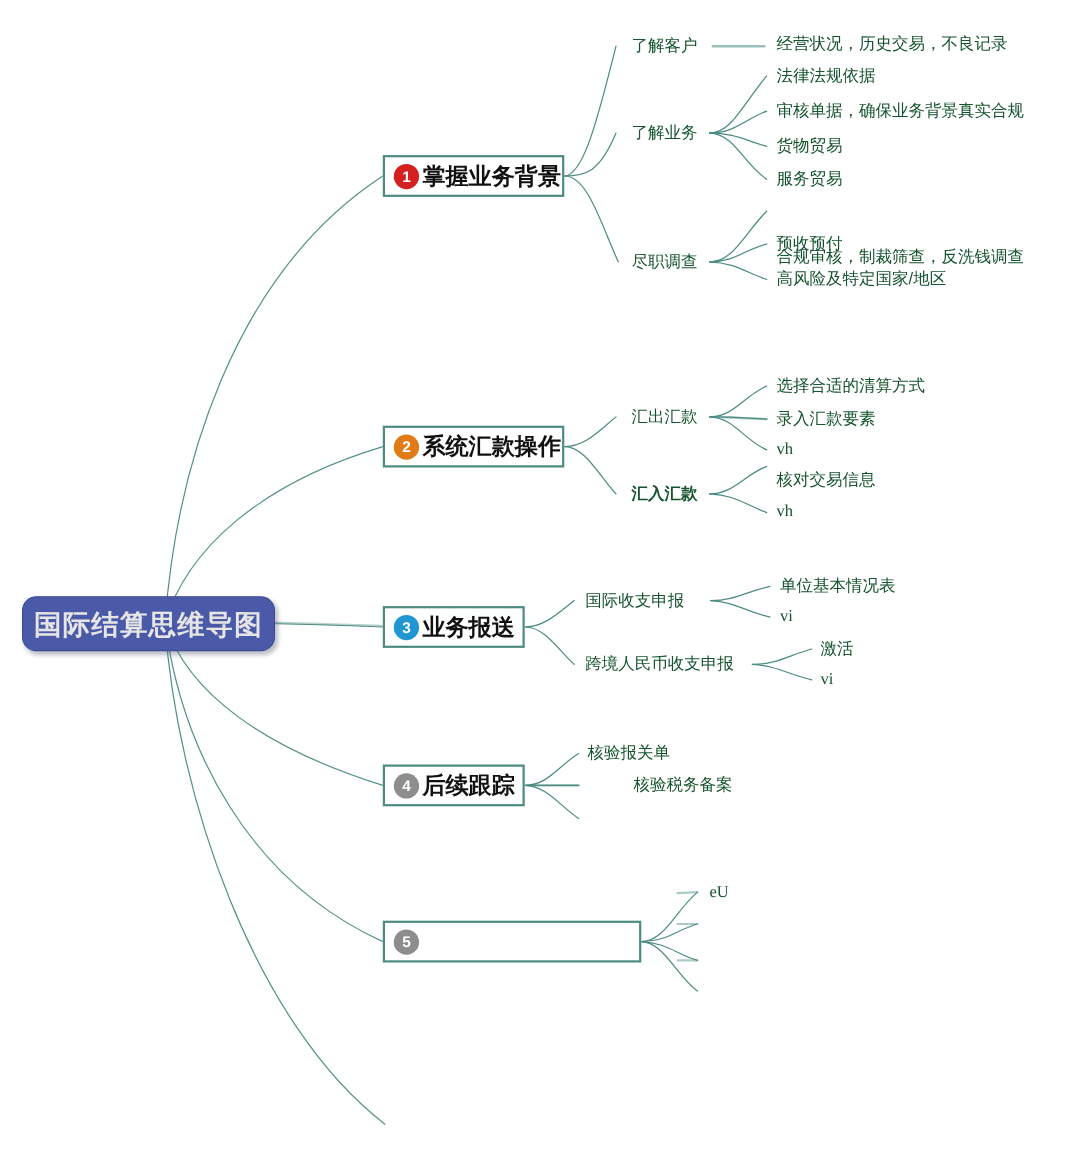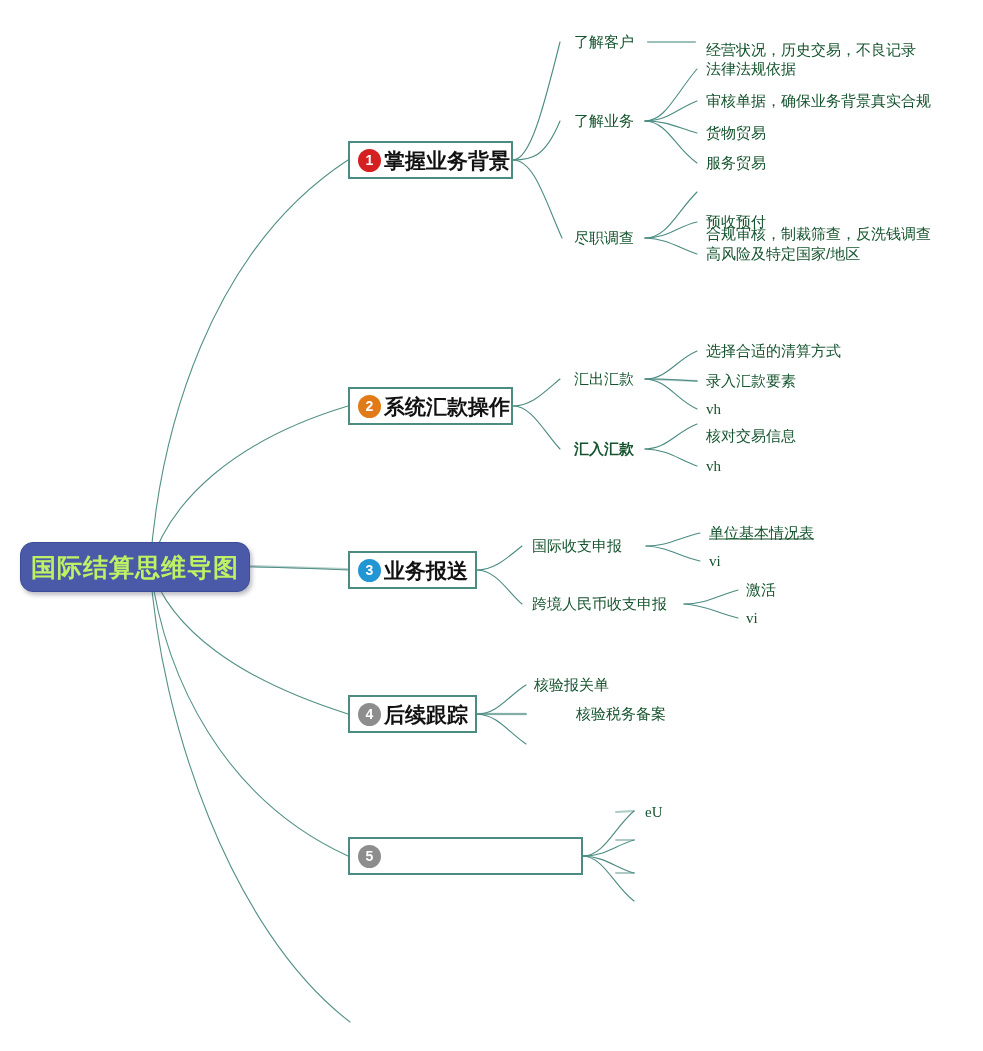--- a/index.html
+++ b/index.html
@@ -46,21 +46,21 @@
     border: 1px solid #3c4c96;
     border-radius: 13px;
     box-shadow: 2px 3px 4px rgba(90,90,110,0.40);
     display: flex;
     align-items: center;
     justify-content: center;
   }
   .root-node .root-label {
     font-size: 25px;
     font-weight: bold;
-    color: #bef264;
+    color: #e5e5e5;
     letter-spacing: 1px;
     white-space: nowrap;
   }
 
   
   .branch-node {
     position: absolute;
     background: #ffffff;
     border: 2px solid #4b8b82;
     display: flex;
@@ -215,21 +215,21 @@
 
     <div class="branch-node" style="left:348px; top:141px; width:165px;">
       <span class="badge" style="background:#d42020;">1</span>
       <span class="branch-label">掌握业务背景</span>
     </div>
 
     <div class="txt lvl2" style="left:574px; top:42px;">了解客户</div>
     <div class="txt lvl2" style="left:574px; top:121px;">了解业务</div>
     <div class="txt lvl2" style="left:574px; top:238px;">尽职调查</div>
 
-    <div class="txt lvl3" style="left:706px; top:50px;">经营状况，历史交易，不良记录</div>
+    <div class="txt lvl3" style="left:706px; top:40px;">经营状况，历史交易，不良记录</div>
 
     <div class="txt lvl3" style="left:706px; top:69px;">法律法规依据</div>
     <div class="txt lvl3" style="left:706px; top:101px;">审核单据，确保业务背景真实合规</div>
     <div class="txt lvl3" style="left:706px; top:133px;">货物贸易</div>
     <div class="txt lvl3" style="left:706px; top:163px;">服务贸易</div>
 
     <div class="txt lvl3" style="left:706px; top:192px;margin-top:42px;">合规审核，制裁筛查，反洗钱调查</div>
     <div class="txt lvl3" style="left:706px; top:222px;">预收预付</div>
     <div class="txt lvl3" style="left:706px; top:254px;">高风险及特定国家/地区</div>
 
@@ -249,21 +249,21 @@
     <div class="txt serif" style="left:706px; top:466px;">vh</div>
 
     <div class="branch-node" style="left:348px; top:551px; width:129px;">
       <span class="badge" style="background:#2196d3;">3</span>
       <span class="branch-label">业务报送</span>
     </div>
 
     <div class="txt lvl2" style="left:532px; top:546px;">国际收支申报</div>
     <div class="txt lvl2" style="left:532px; top:604px;">跨境人民币收支申报</div>
 
-    <div class="txt lvl3" style="left:709px; top:533px;text-decoration:underline;">单位基本情况表</div>
+    <div class="txt lvl3" style="left:709px; top:533px;">单位基本情况表</div>
     <div class="txt serif" style="left:709px; top:561px;">vi</div>
 
     <div class="txt lvl3" style="left:746px; top:590px;">激活</div>
     <div class="txt serif" style="left:746px; top:618px;">vi</div>
 
     <div class="branch-node" style="left:348px; top:695px; width:129px;">
       <span class="badge" style="background:#8d8d8d;">4</span>
       <span class="branch-label">后续跟踪</span>
     </div>
 

